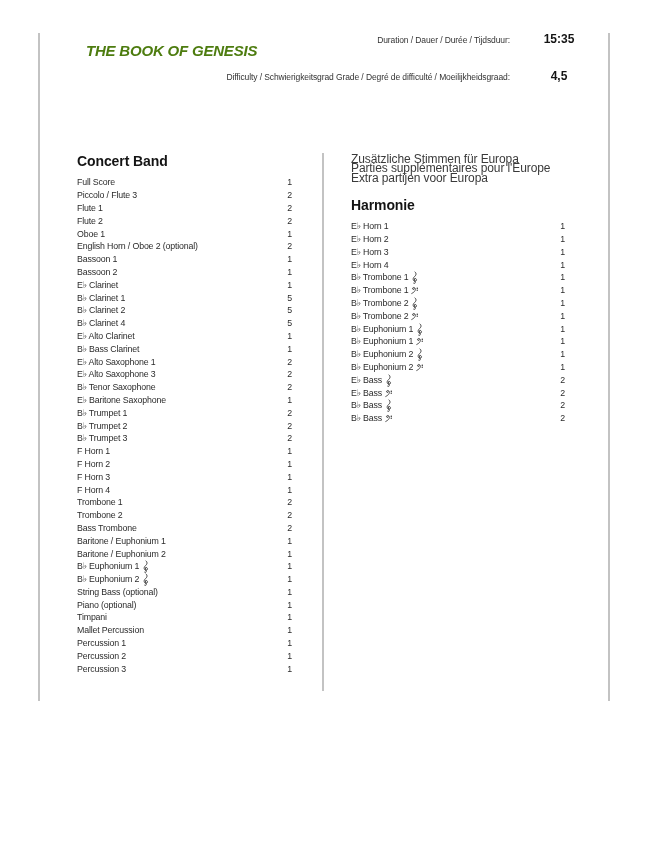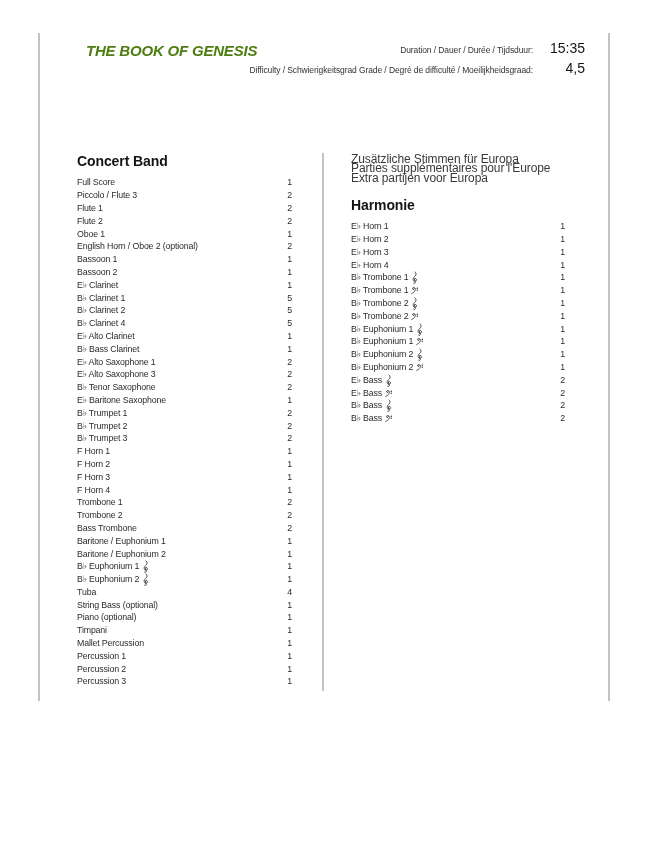--- a/index.html
+++ b/index.html
@@ -10,25 +10,25 @@
   .rule{position:absolute;width:1.5px;background:#c3c3c3;}
   #rule-left{left:38px;top:33px;height:668px;}
   #rule-mid{left:322px;top:153px;height:538px;}
   #rule-right{left:608px;top:33px;height:668px;}
 
   #title{
     position:absolute;left:86px;top:42px;
     font-size:15px;font-weight:700;letter-spacing:-0.2px;color:#4d7c0f;white-space:nowrap;font-style:italic;
   }
   #header-info{
-    position:absolute;top:40px;right:63px;
-    display:grid;grid-template-columns:auto 52px;row-gap:4px;align-items:baseline;
+    position:absolute;top:32px;right:63px;
+    display:grid;grid-template-columns:auto 52px;row-gap:4px;align-items:baseline;gap:23px;
   }
   #header-info .lbl{font-size:8.5px;color:#333;text-align:right;white-space:nowrap;letter-spacing:-0.1px;}
-  #header-info .val{font-size:14px;font-weight:400;color:#141414;text-align:right;}
+  #header-info .val{font-size:12px;font-weight:700;color:#141414;text-align:center;}
 
   .col{position:absolute;top:155px;}
   #col-left{left:77px;width:215px;}
   #col-right{left:351px;width:214px;}
   .col-heading{font-size:14px;font-weight:700;color:#141414;height:13px;line-height:13px;margin-bottom:3px;letter-spacing:-0.1px;}
   .subhead{font-size:12px;line-height:9.3px;color:#3a3a3a;letter-spacing:-0.1px;}
   #harmonie-heading{margin-top:16px;}
   .plist{margin-top:8px;}
   .prow{
     display:flex;justify-content:space-between;align-items:center;
@@ -286,26 +286,20 @@
           <span>B♭ Euphonium 2</span>
           <span class="clef">
             <svg width="7" height="13" viewBox="0 0 8 16">
               <path d="M4.6 1.1 C6.7 2.8 6.3 4.8 4.4 6.5 C2.5 8.2 1.9 9.7 2.6 11.3 C3.3 13 5.9 13.1 6.4 11.4 C6.9 9.7 5.1 8.6 3.8 9.5 L4.9 14.2 C5.1 15.3 3.5 15.9 2.8 15" fill="none" stroke="#161616" stroke-width="0.9" stroke-linecap="round"></path>
             </svg>
           </span>
         </span>
         <span class="qty">1</span>
       </div>
 
-      <div class="prow">
-        <span class="label">
-          <span>Tuba</span>
-        </span>
-        <span class="qty">4</span>
-      </div>
 
       <div class="prow">
         <span class="label">
           <span>String Bass (optional)</span>
         </span>
         <span class="qty">1</span>
       </div>
 
       <div class="prow">
         <span class="label">

